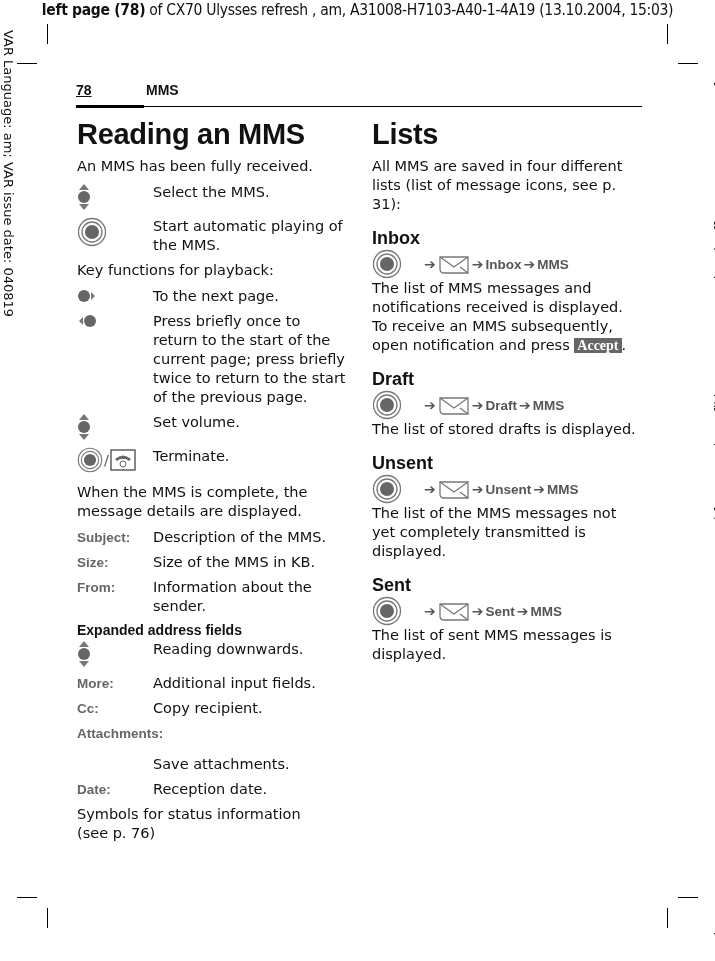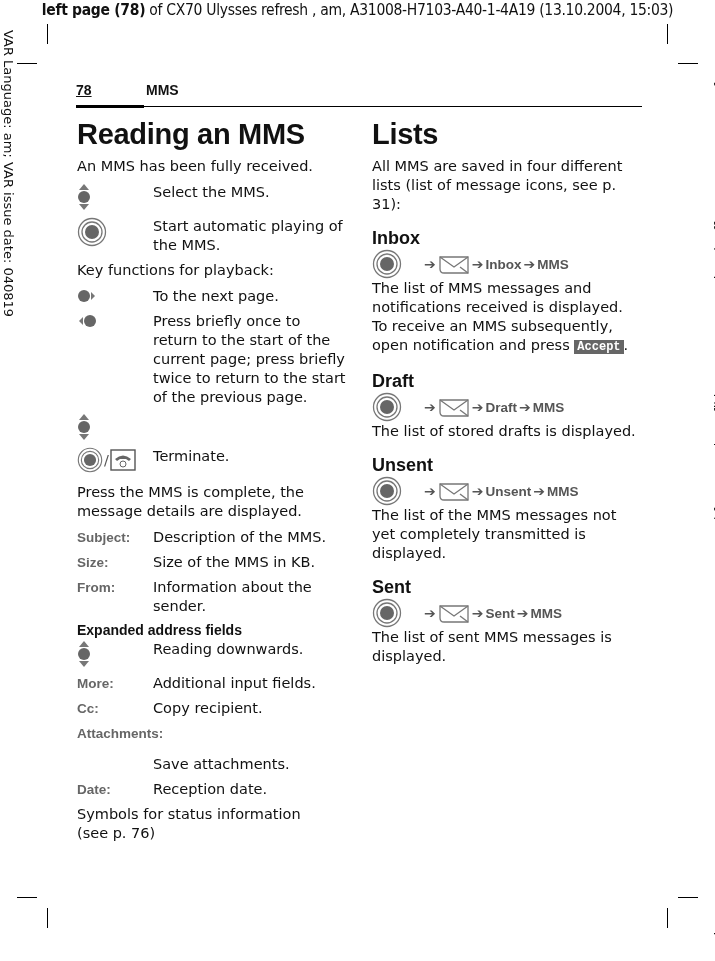--- a/index.html
+++ b/index.html
@@ -21,21 +21,21 @@
   p { margin:0 0 7px 0; font-size:14.5px; line-height:19px; }
   .row { display:flex; font-size:14.5px; line-height:19px; margin-bottom:6px; }
   .row .k { width:76px; flex:none; }
   .row .k.lbl { font-family:"Liberation Sans",sans-serif; font-weight:bold; color:#666; font-size:13.5px; }
   .row .v { flex:1; }
   .sub { font-family:"Liberation Sans",sans-serif; font-weight:bold; font-size:14px; margin:6px 0 2px 0; }
   .path { display:flex; align-items:center; height:26px; margin-bottom:2px; }
   .path .sp { width:20px; }
   .crumb { font-family:"Liberation Sans",sans-serif; font-weight:bold; color:#555; font-size:13.5px; }
   .arrow { color:#555; font-size:14px; margin:0 2px; }
-  .softkey { background:#666; color:#fff; font-family:Liberation Mono, monospace; font-weight:bold; padding:0 3px; font-size:12px; }
+  .softkey { background:#666; color:#fff; font-family:Liberation Serif, serif; font-weight:bold; padding:0 3px; font-size:14px; }
   svg { display:block; }
 </style>
 </head>
 <body>
 
 <div class="topline"><b>left page (78)</b><span> of CX70 Ulysses refresh , am, A31008-H7103-A40-1-4A19 (13.10.2004, 15:03)</span></div>
 <div class="vleft">VAR Language: am; VAR issue date: 040819</div>
 <div class="vright">© Siemens AG 2003, W:\ICM_MP_CCQ_S_UM\04FL00641 Emoty\Workframe_und_Grafiklemo_us_FCC_zweiter_laufframe_en\ULYR_MMS.fm</div>
 
 <div class="mark" style="left:47px;top:24px;width:1px;height:20px;"></div>
@@ -99,39 +99,40 @@
     <div class="v">Press briefly once to return to the start of the current page; press briefly twice to return to the start of the previous page.</div>
   </div>
   <div class="row">
     <div class="k">
       <svg width="14" height="28" viewBox="0 0 14 28">
           <polygon points="7,1 12,7 2,7" fill="#777"></polygon>
           <circle cx="7" cy="14" r="6" fill="#666"></circle>
           <polygon points="2,21 12,21 7,27" fill="#777"></polygon>
         </svg>
     </div>
+    <div class="v">Set volume.</div>
   </div>
   <div class="row" style="margin-bottom:10px;">
     <div class="k" style="display:flex;align-items:center;">
       <svg width="26" height="26" viewBox="0 0 30 30">
           <circle cx="15" cy="15" r="13.5" fill="none" stroke="#777" stroke-width="1.3"></circle>
           <circle cx="15" cy="15" r="10" fill="none" stroke="#777" stroke-width="1.3"></circle>
           <circle cx="15" cy="15" r="7" fill="#666"></circle>
         </svg>
       <span style="color:#555;margin:0 1px;">/</span>
       <svg width="26" height="22" viewBox="0 0 26 22">
           <rect x="1" y="1" width="24" height="20" fill="none" stroke="#555" stroke-width="1.4"></rect>
           <path d="M5,10 Q13,3 21,10 L19,12 L16,10 L10,10 L7,12 Z" fill="#666"></path>
           <circle cx="13" cy="15" r="3" fill="none" stroke="#666" stroke-width="1"></circle>
         </svg>
     </div>
     <div class="v">Terminate.</div>
   </div>
 
-  <p>Press the MMS is complete, the message details are displayed.</p>
+  <p>When the MMS is complete, the message details are displayed.</p>
   <div class="row">
       <div class="k lbl">Subject:</div>
       <div class="v">Description of the MMS.</div>
     </div>
   <div class="row">
       <div class="k lbl">Size:</div>
       <div class="v">Size of the MMS in KB.</div>
     </div>
   <div class="row">
       <div class="k lbl">From:</div>

